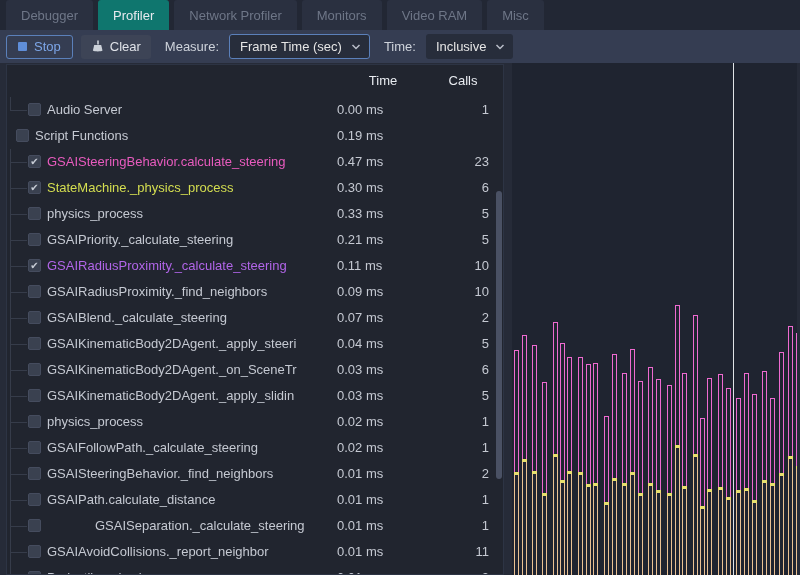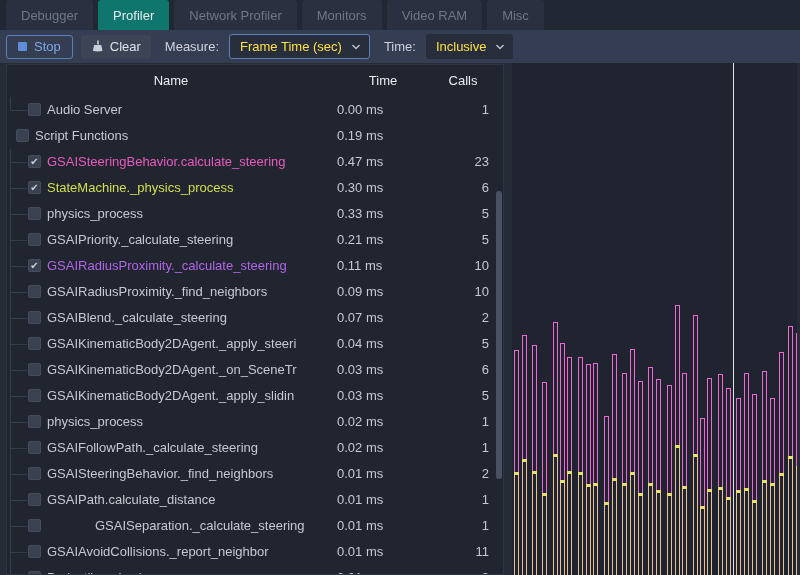--- a/index.html
+++ b/index.html
@@ -16,21 +16,21 @@
 
   
   .toolbar{position:absolute;left:0;top:30px;width:800px;height:33px;background:#353d52;
            display:flex;align-items:center;padding-left:6px;box-sizing:border-box;}
   .btn{display:flex;align-items:center;height:24px;border-radius:3px;font-size:13px;box-sizing:border-box;}
   .btn-stop{border:1px solid #5b80ba;color:#7da6e8;padding:0 11px;gap:7px;margin-right:8px;}
   .stop-square{width:9px;height:9px;background:#5f8ed9;border-radius:1px;}
   .btn-clear{background:#3d4456;color:#dfe2e8;padding:0 10px;gap:6px;}
   .tb-label{color:#ced3db;font-size:13px;margin-left:14px;}
   .dropdown{display:flex;align-items:center;height:25px;background:#272d3b;border-radius:3px;
-            color:#fde047;font-size:13px;padding:0 8px 0 10px;gap:9px;margin-left:10px;box-sizing:border-box;}
+            color:#e5e5e5;font-size:13px;padding:0 8px 0 10px;gap:9px;margin-left:10px;box-sizing:border-box;}
   .dropdown.focused{border:1px solid #5b80ba;}
 
   
   .tree-panel{position:absolute;left:6px;top:64px;width:498px;bottom:0;background:#21252f;
               border:1px solid #2d3444;box-sizing:border-box;overflow:hidden;}
   .tree-header{position:absolute;left:0;top:0;right:0;height:32px;}
   .th{position:absolute;top:0;line-height:32px;color:#e9ecf1;font-size:13px;text-align:center;}
   .rows{position:absolute;left:0;top:32px;right:0;bottom:0;overflow:hidden;}
   .row{position:relative;height:26px;}
   .guide{position:absolute;background:#363c4a;}
@@ -92,21 +92,20 @@
       <span style="display:flex;">
         <svg width="10" height="8" viewBox="0 0 10 8">
             <path d="M1.5 2 l3.5 3.5 L8.5 2" stroke="#b9bec9" stroke-width="1.5" fill="none"></path>
           </svg>
       </span>
     </div>
   </div>
 
   <div class="tree-panel">
     <div class="tree-header">
-      <span class="th" style="left:64px;width:200px;">Name</span>
       <span class="th" style="left:330px;width:92px;">Time</span>
       <span class="th" style="left:414px;width:84px;">Calls</span>
     </div>
     <div class="rows" id="rows">
         <div class="guide" style="left: 3px; top: 0px; width: 1px; height: 14px;"></div>
         <div class="guide" style="left: 3px; top: 52px; width: 1px; bottom: 0px;"></div>
         <div class="row">
           <div class="dash"></div>
           <div class="cb" style="left: 21px;"></div>
           <span class="rname" style="left: 40px;">Audio Server</span>

